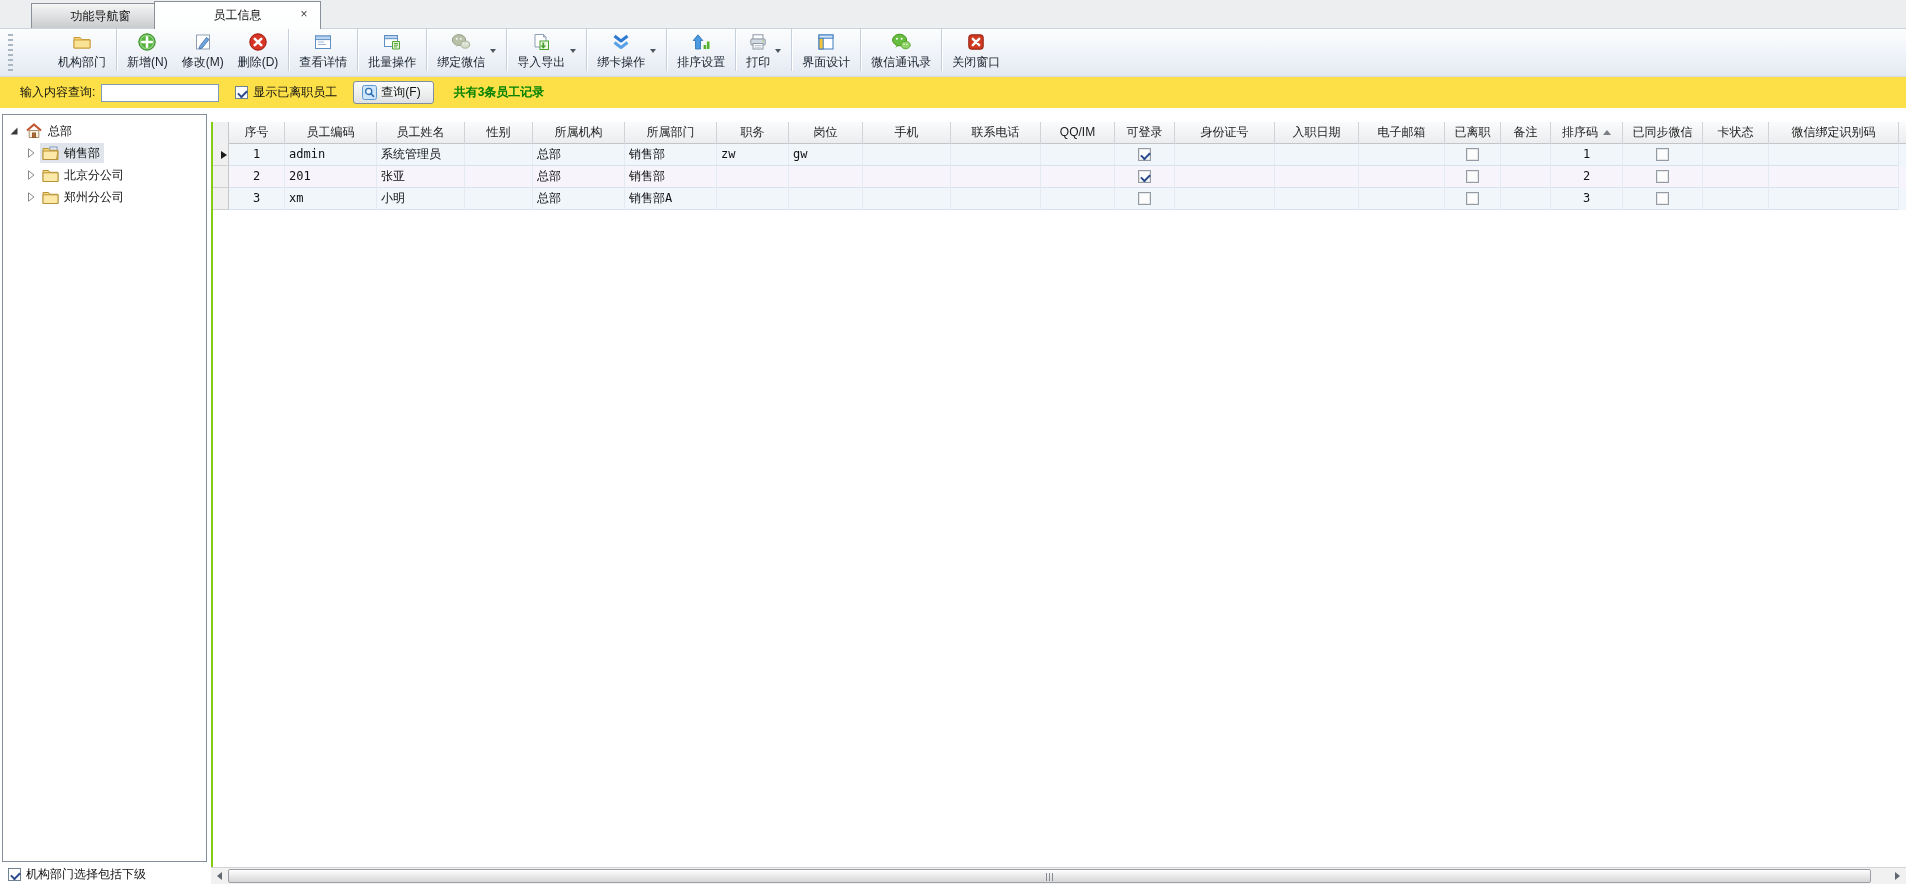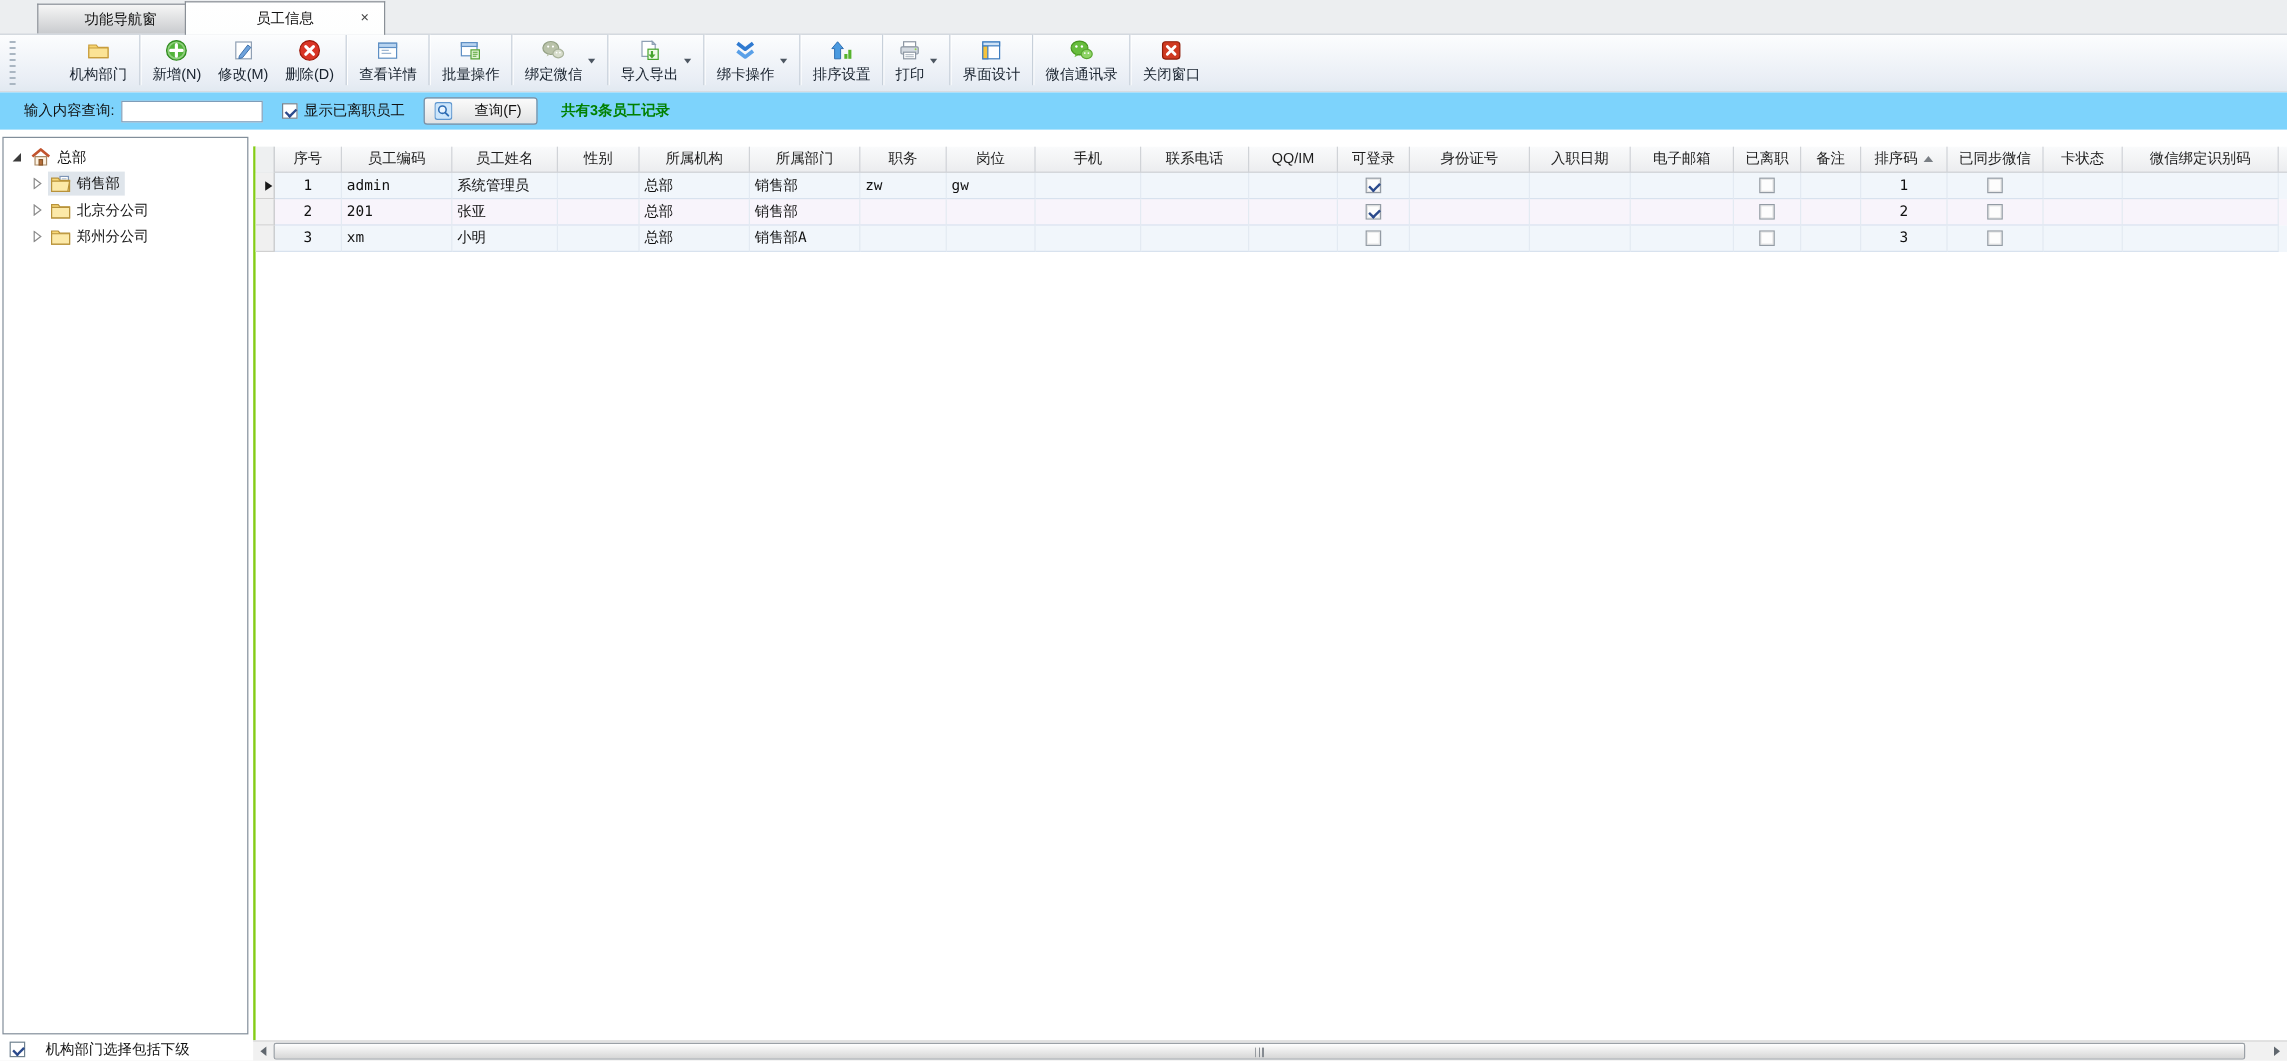--- a/index.html
+++ b/index.html
@@ -31,43 +31,43 @@
   .icon { display:inline-flex; }
   .dd-arrow { width:0; height:0; margin-left:5px; border-left:3.5px solid rgba(0,0,0,0);
     border-right:3.5px solid rgba(0,0,0,0); border-top:4px solid #4c5661; }
   .tsep { width:1px; height:42px; background:#c7d0da; box-shadow:1px 0 0 #ffffff; margin:0 3px; }
 
   
   .main { position:absolute; left:0; top:77px; width:100%; height:807px; background:#fff; }
 
   
   .searchrow { position:absolute; left:0; top:0; width:100%; height:31px;
-    display:flex; align-items:center; padding-left:20px; background:#7dd3fc; }
+    display:flex; align-items:center; padding-left:20px; background:#fde047; }
   .search-label { margin-right:6px; }
   .search-input { width:118px; height:18px; border:1px solid #7f9db9; background:#fff;
     font:12px "Liberation Sans",sans-serif; padding:0 2px; margin-right:16px; }
   .cb { position:relative; width:13px; height:13px; border:1px solid #70828f; background:#fff;
     display:inline-block; flex:none; }
   .cb.checked::after { content:""; position:absolute; left:2px; top:2.5px; width:7px; height:4px;
     border-left:2px solid #2b4a8c; border-bottom:2px solid #2b4a8c; transform:rotate(-45deg); }
   .cb-wrap { display:flex; align-items:center; gap:5px; margin-right:16px; }
-  .query-btn { display:flex; align-items:center; gap:18px; height:23px; padding:0 12px 0 8px;
+  .query-btn { display:flex; align-items:center; gap:4px; height:23px; padding:0 12px 0 8px;
     border:1px solid #7f8ea0; border-radius:3px;
     background:linear-gradient(#fbfbfb,#eceded 60%,#dfe1e3); }
   .result-text { margin-left:20px; font-weight:bold; }
 
   
   .treepanel { position:absolute; left:2px; top:37px; width:205px; height:748px;
     border:1px solid #828e9a; background:#fff; padding-top:5px; overflow:hidden; }
   .tree-item { height:22px; display:flex; align-items:center; }
   .expander { width:10px; height:10px; margin-right:4px; flex:none; display:inline-flex; }
   .tree-inner { display:flex; align-items:center; gap:5px; height:20px; padding:0 4px 0 2px; }
   .tree-item.selected .tree-inner { background:#dfe5eb; }
   .tree-label { white-space:nowrap; }
-  .tree-footer { position:absolute; left:8px; top:789px; display:flex; align-items:center; gap:17px; }
+  .tree-footer { position:absolute; left:8px; top:789px; display:flex; align-items:center; gap:5px; }
 
   
   .grid { position:absolute; left:211px; top:45px; right:0; bottom:17px;
     border-left:2px solid #84cc16; background:#fff; overflow:hidden; }
   .ghead { display:flex; height:22px; width:100%;
     background:linear-gradient(#fafbfc,#ecedef); border-bottom:1px solid #c2c5ca; }
   .hcell { position:relative; height:22px; line-height:21px; text-align:center; color:#1c1c1c;
     border-right:1px solid #d0d3d7; white-space:nowrap; overflow:hidden; flex:none; }
   .hcell.ind-h { width:16px; background:#eef0f1; border-right:1px solid #c6c9cc; }
   .sort-asc { display:inline-block; width:0; height:0; margin-left:5px; margin-bottom:1px;

